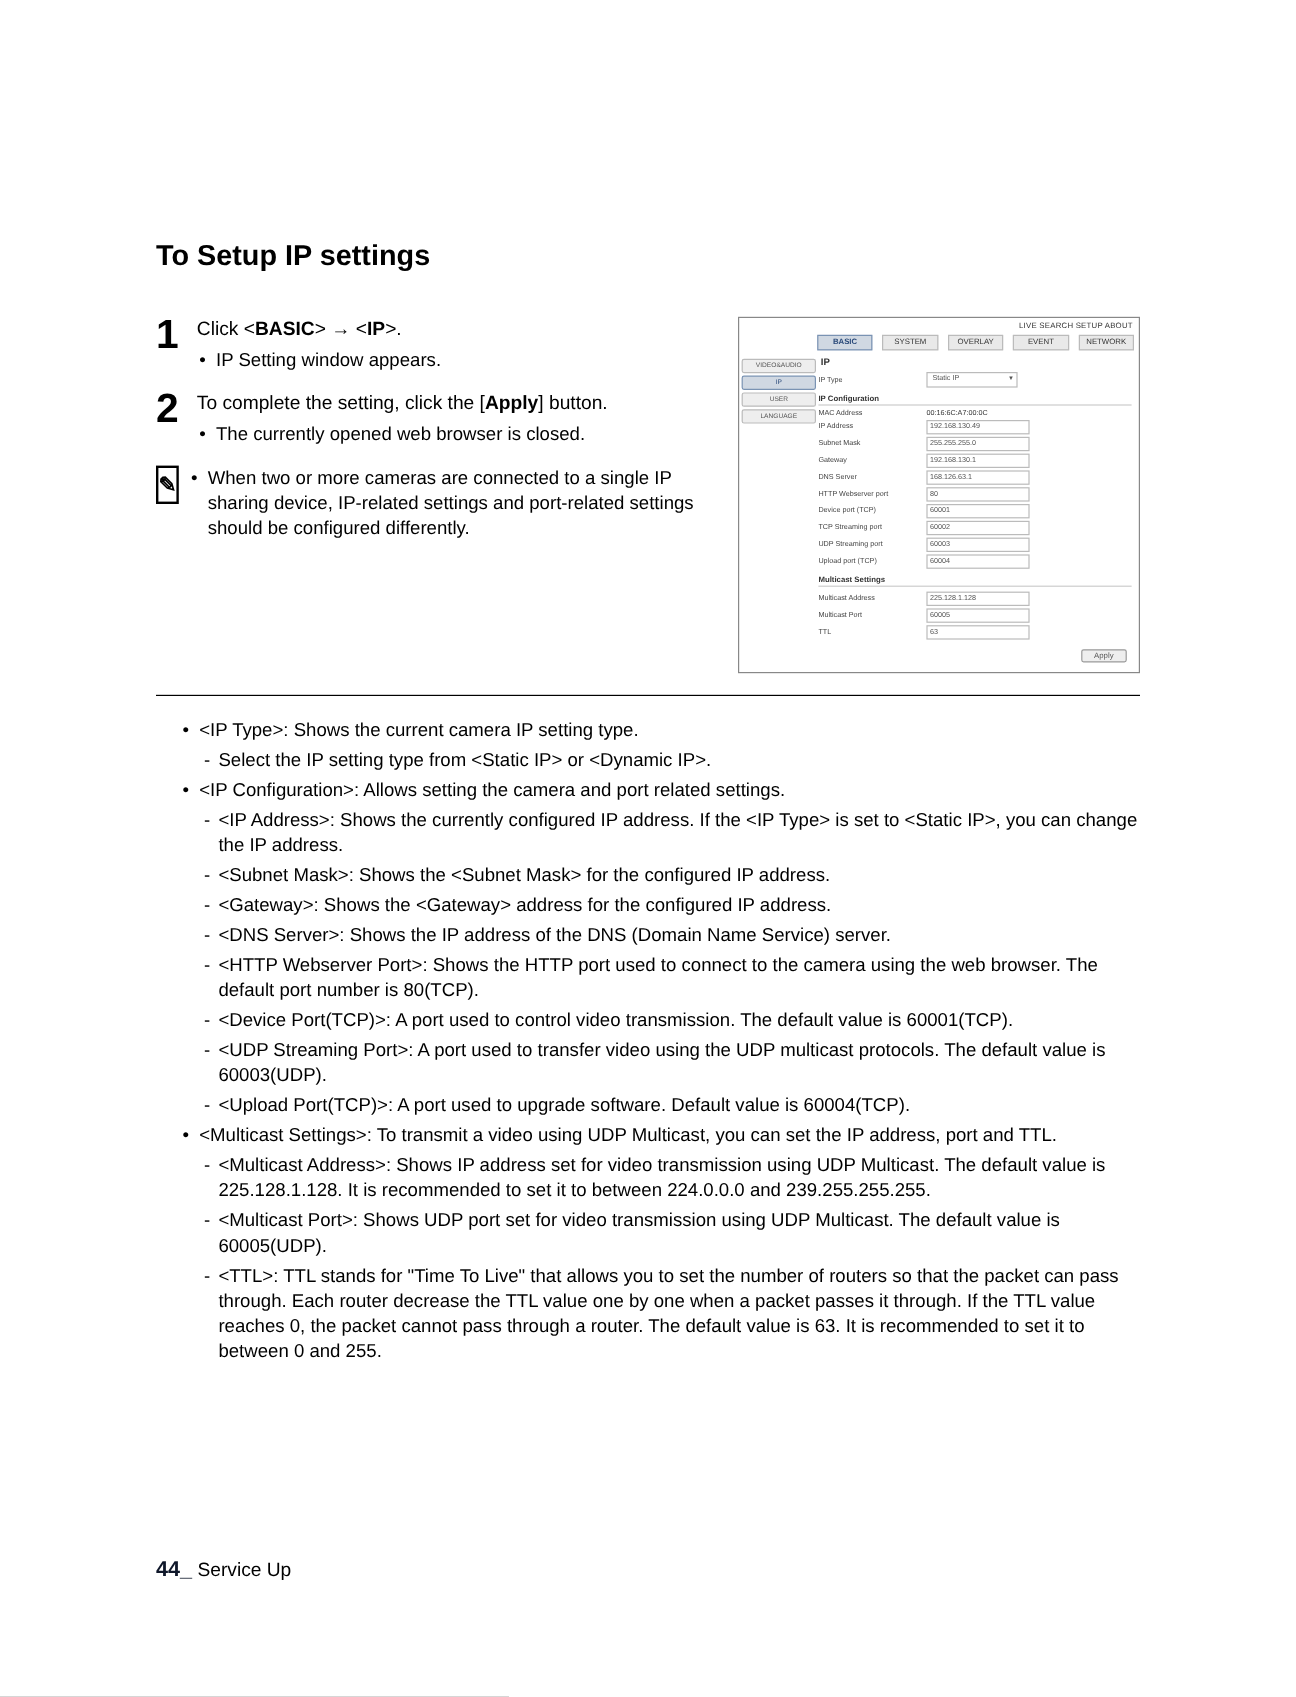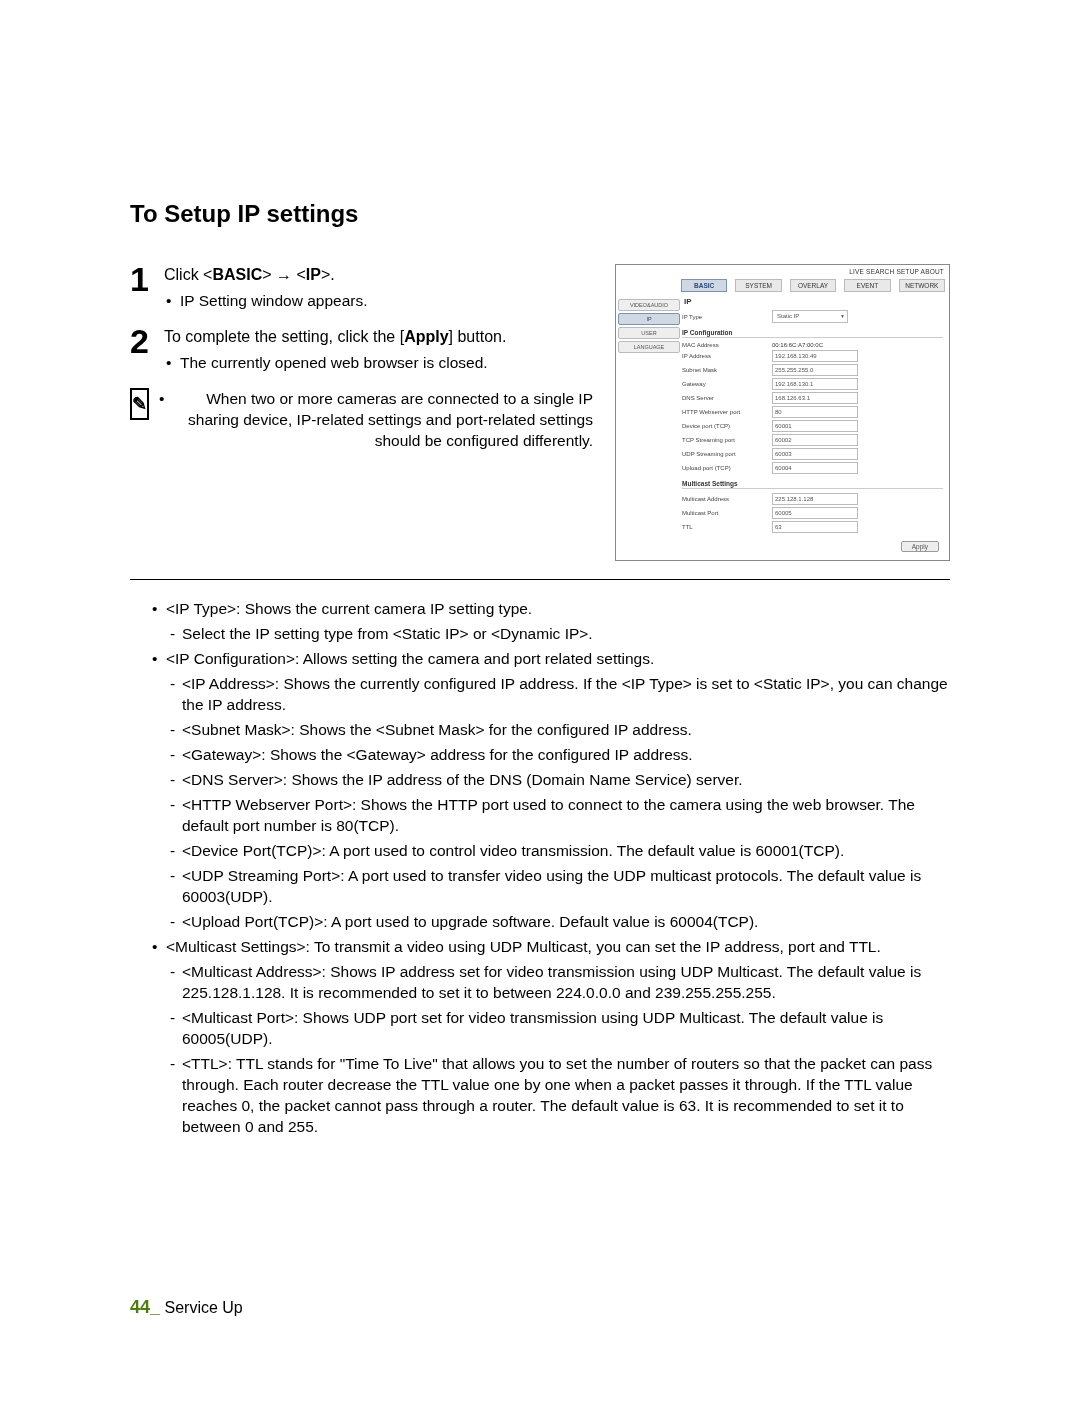--- a/index.html
+++ b/index.html
@@ -70,21 +70,20 @@
     align-items: center;
     justify-content: center;
     font-size: 18px;
     font-weight: bold;
   }
   .note-text {
     font-size: 15.5px;
     line-height: 21px;
     padding-left: 14px;
     position: relative;
-    text-align: right;
   }
   .note-text::before {
     content: "•";
     position: absolute;
     left: 0;
   }
 
   hr.sep {
     margin: 18px 0 18px 0;
     border: none;
@@ -114,21 +113,21 @@
   }
 
   .footer {
     position: absolute;
     bottom: 96px;
     left: 130px;
     font-size: 16px;
   }
   .footer .pg {
     font-weight: bold;
-    color: #4d7c0f;
+    color: #0f172a;
     font-size: 18px;
   }
 
   
   .shot {
     border: 1px solid #888;
     background: #fff;
     font-size: 7px;
     color: #555;
   }

